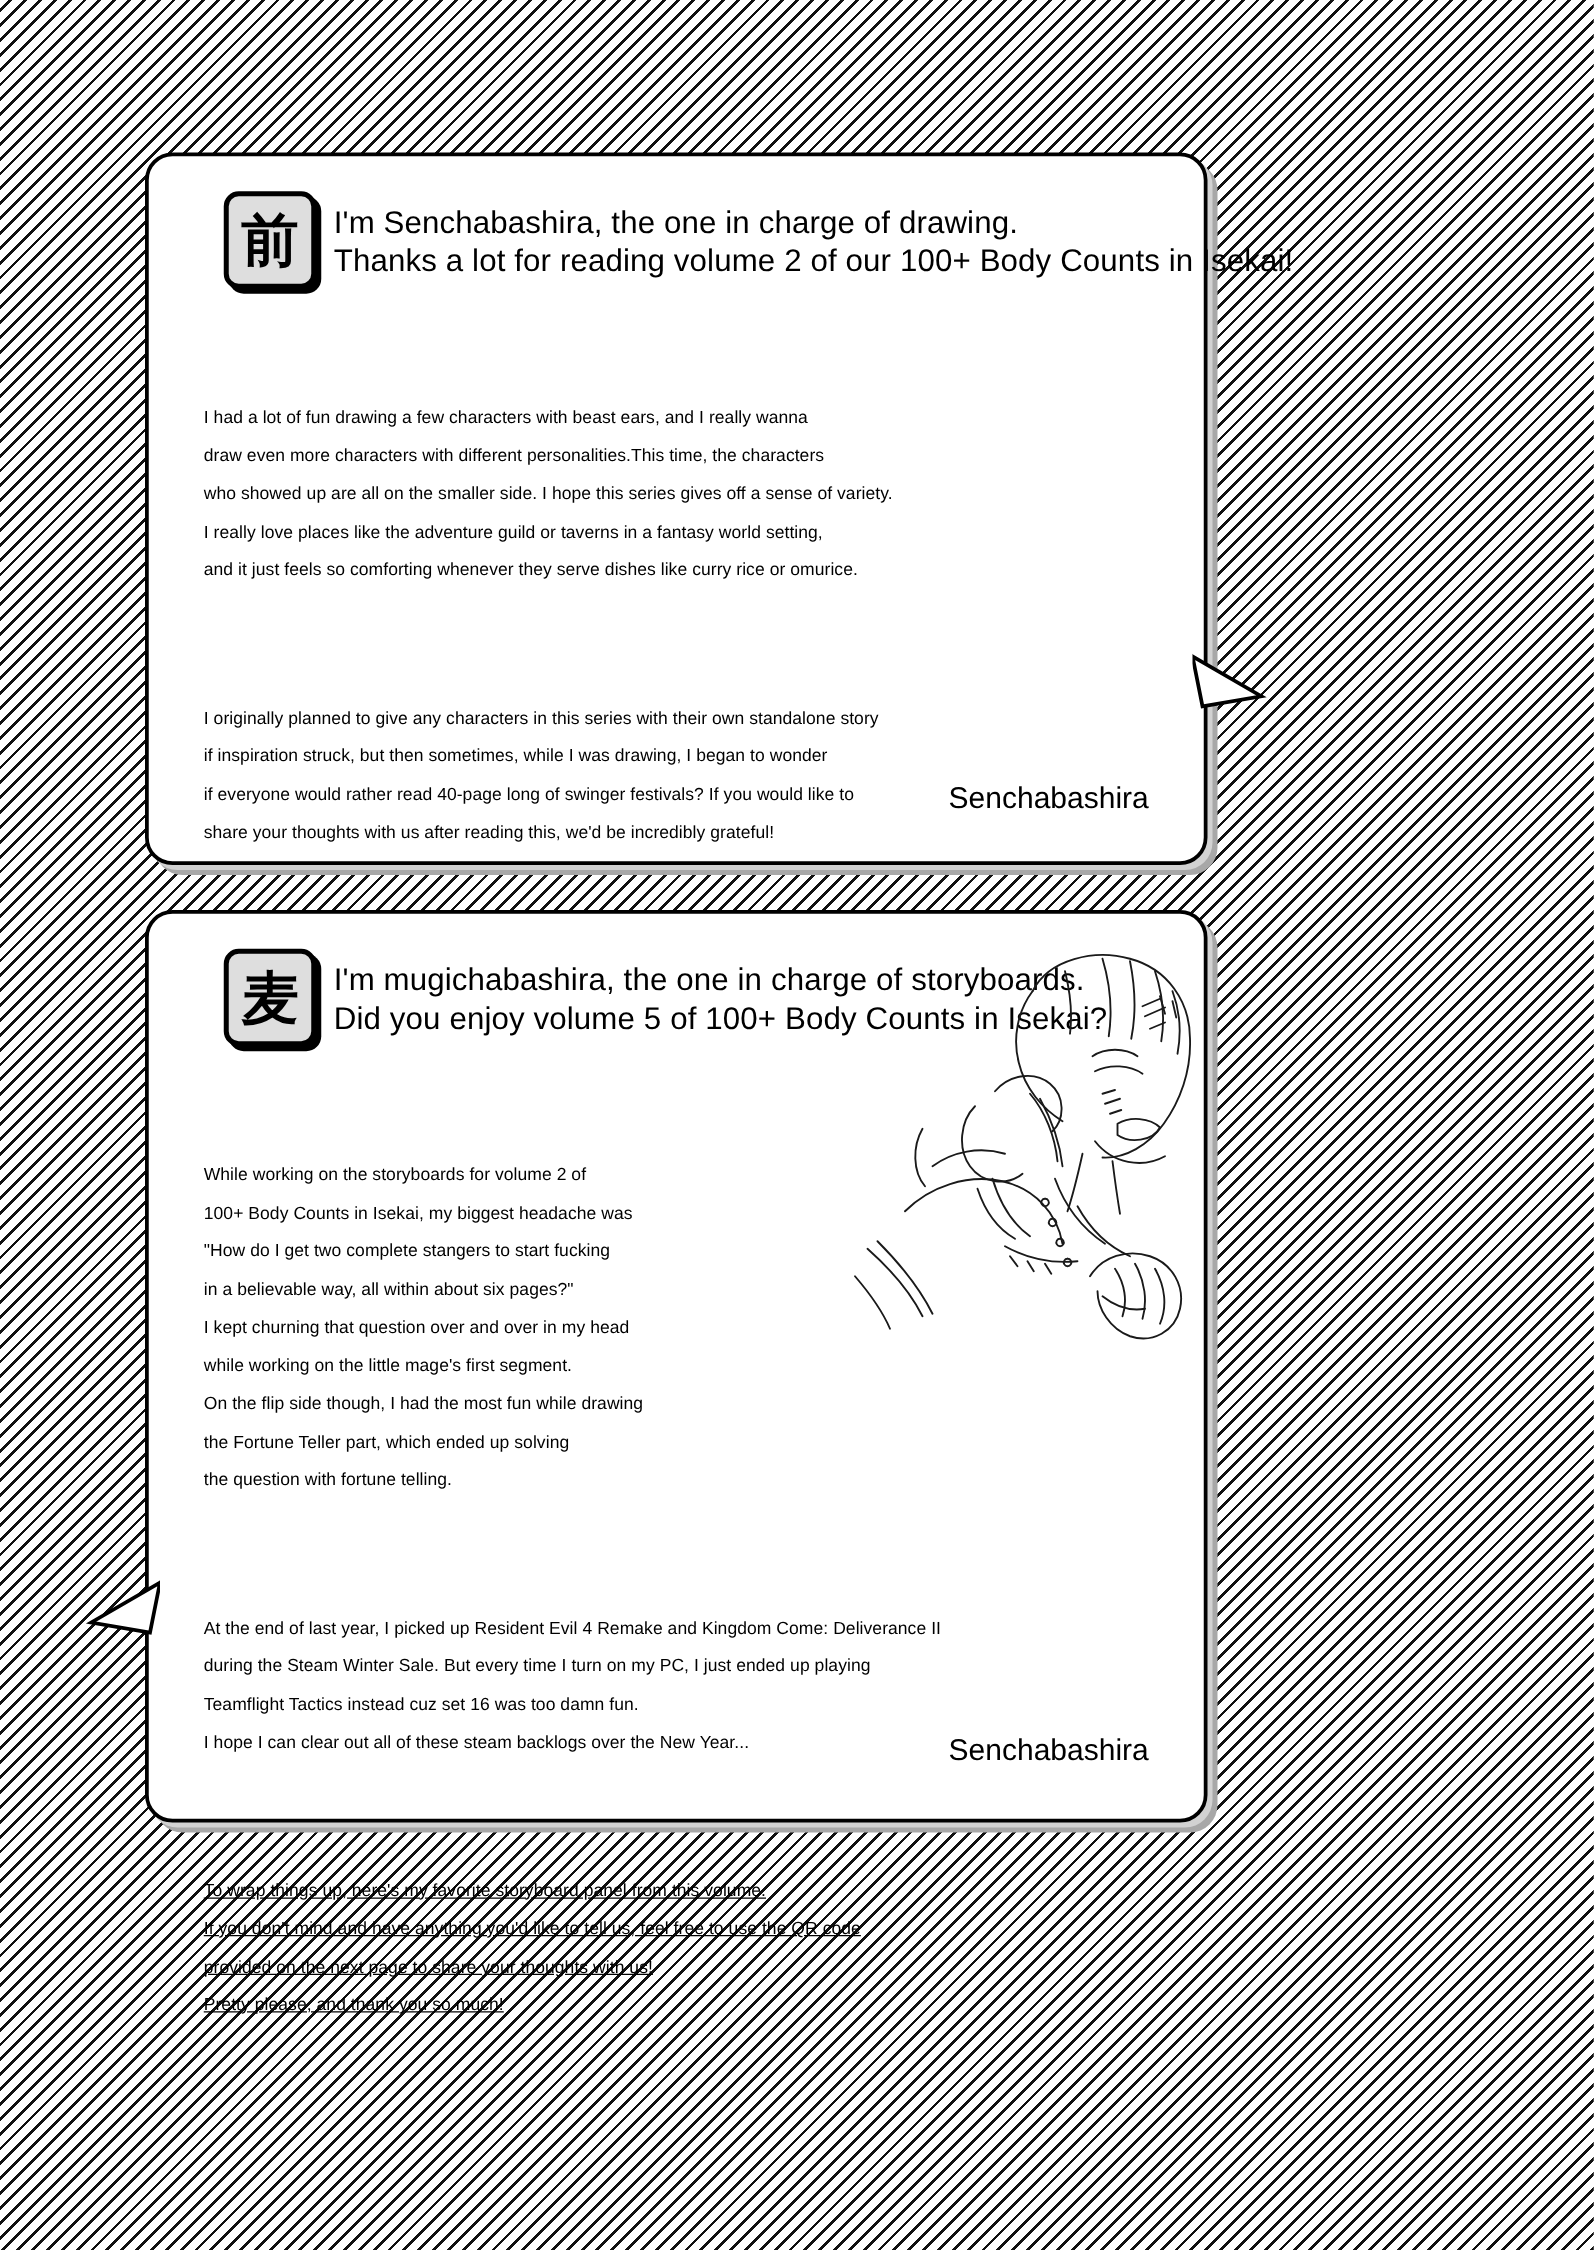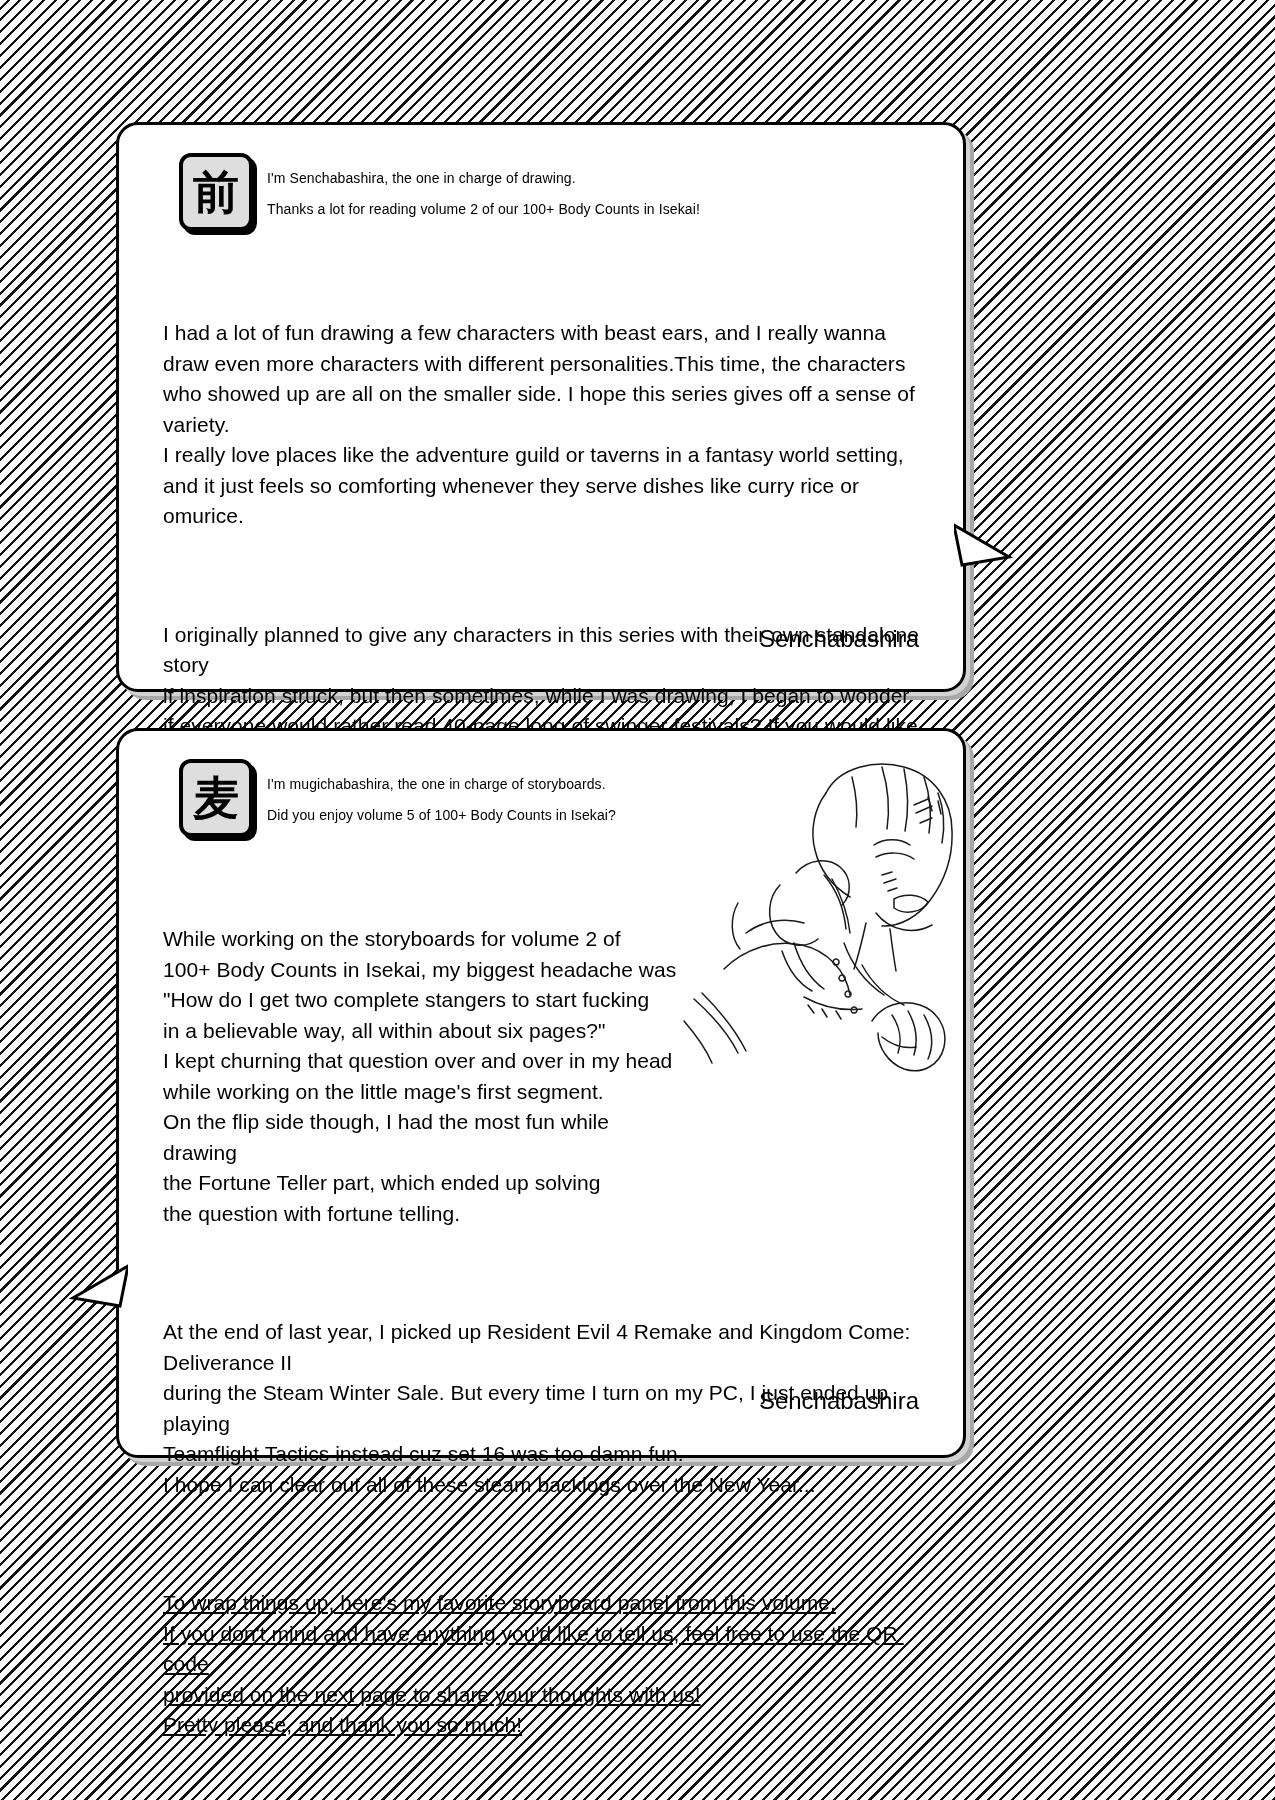--- a/index.html
+++ b/index.html
@@ -60,27 +60,27 @@
     background:#dedede;
     box-shadow:4px 4px 0 #000;
     display:flex;align-items:center;justify-content:center;
     font-family:"DejaVu Sans", sans-serif;
     font-size:46px;line-height:1;color:#000;font-weight:700;
     margin-top:2px;
   }
 
   .head-lines{
     padding-top:12px;
-    font-size:14px;line-height:31px;letter-spacing:.1px;
+    font-size:25px;line-height:31px;letter-spacing:.1px;
     color:#000;white-space:pre;
   }
 
   .body-text{
     margin:26px 0 0 14px;
-    font-size:21px;line-height:30.5px;
+    font-size:14px;line-height:30.5px;
     color:#000;white-space:pre-wrap;
     letter-spacing:.05px;
   }
   .para{margin:0 0 27px 0;}
   .para:last-child{margin-bottom:0;text-decoration:underline;}
 
   .signature{
     position:absolute;right:44px;
     font-size:24px;color:#000;
   }

